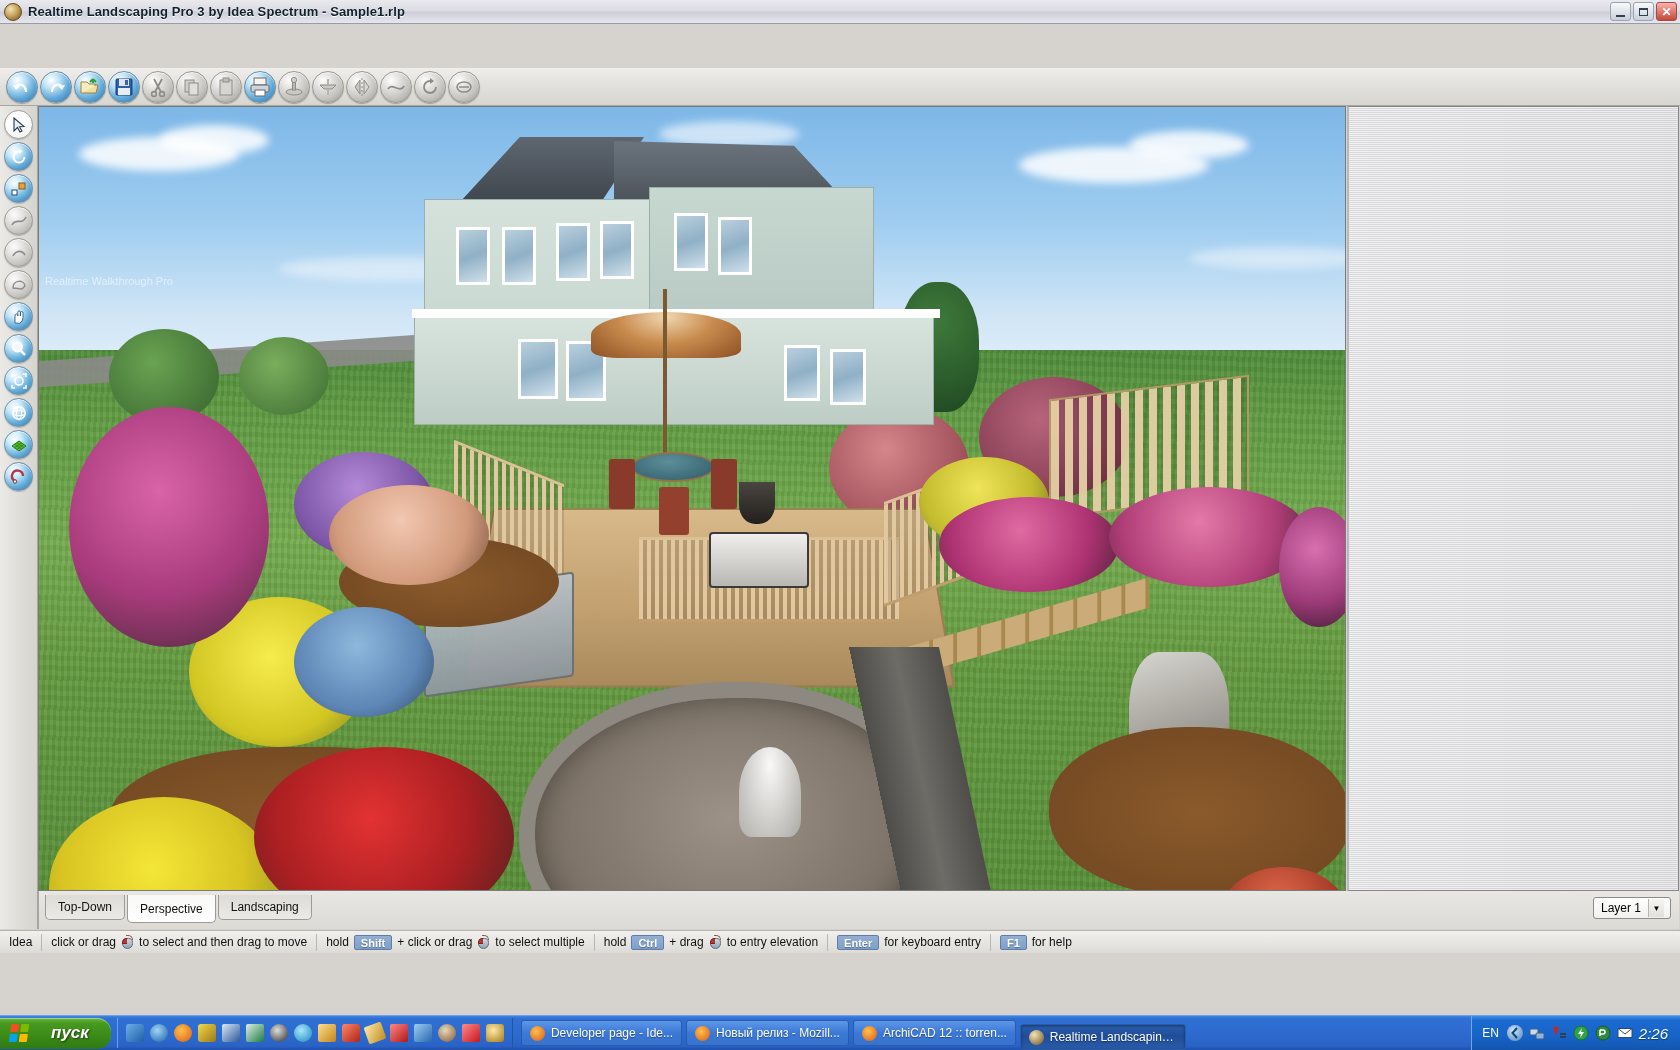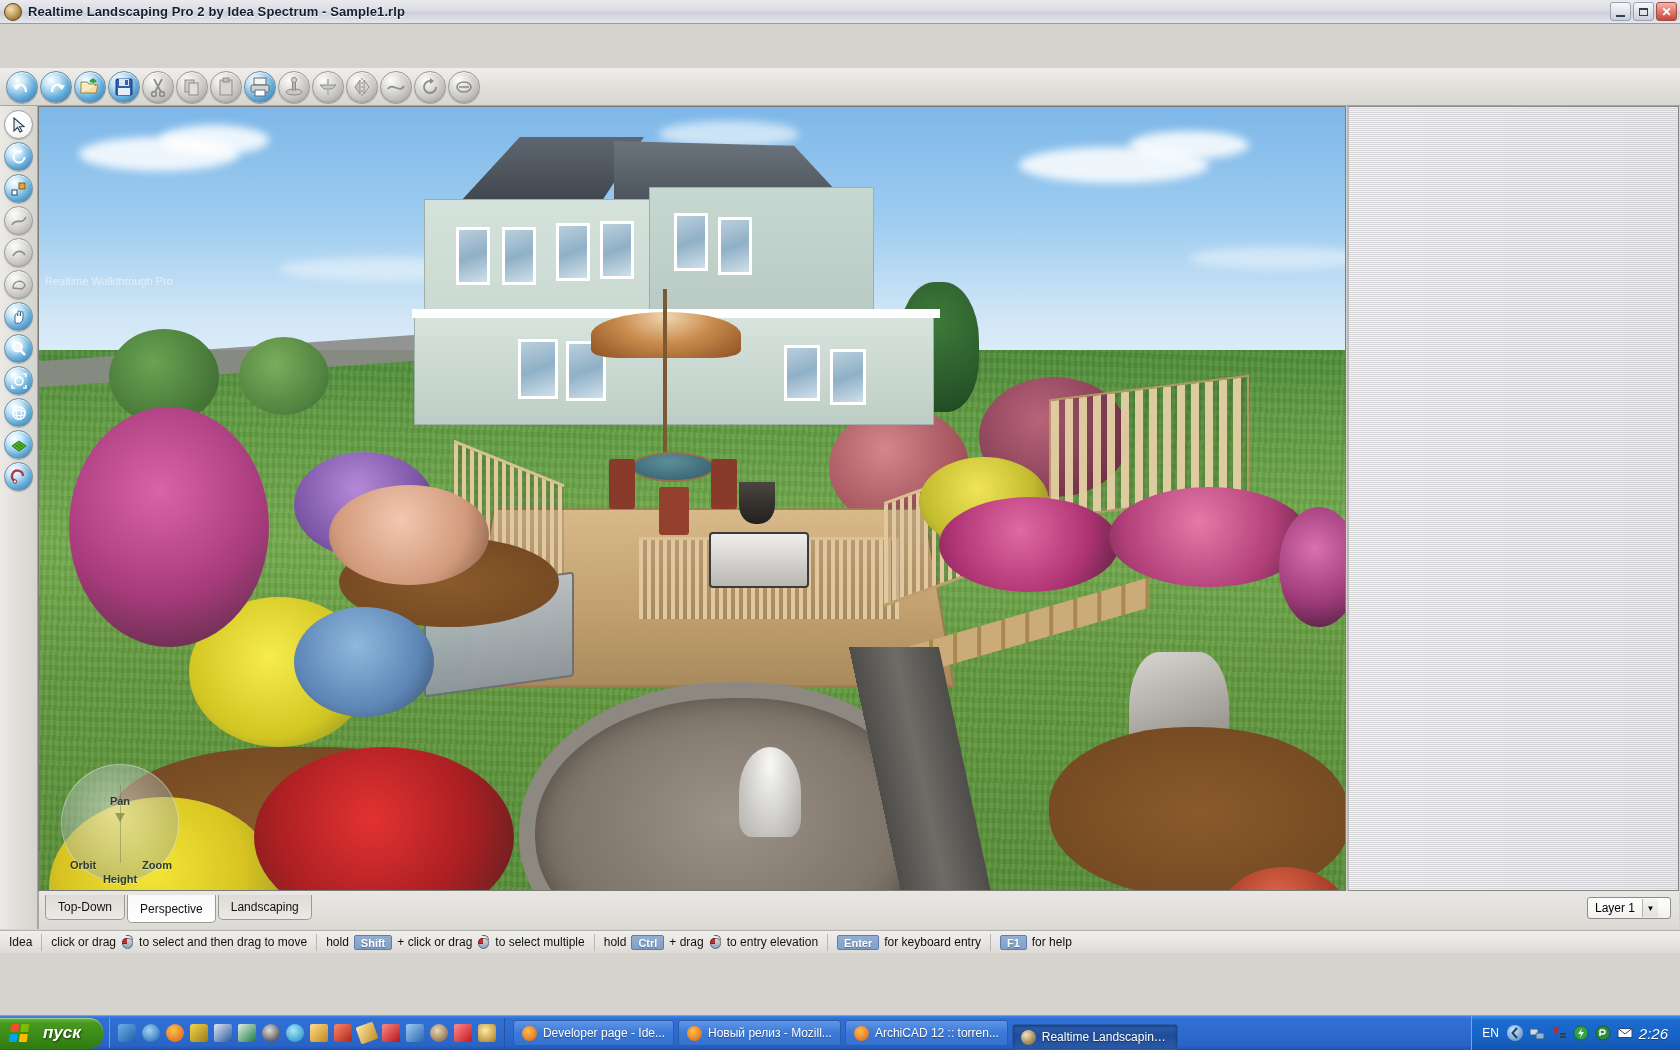--- a/index.html
+++ b/index.html
@@ -233,21 +233,21 @@
   .vtab.active{
     height:28px; background:linear-gradient(180deg,#f8f8f7 0%,#ffffff 100%);
     position:relative; z-index:3;
   }
   .layerbox{
     position:absolute; right:8px; top:6px;
     height:22px; min-width:62px;
     display:flex;align-items:center;
     border:1px solid #8d8c88; border-radius:3px;
     background:linear-gradient(180deg,#ffffff 0%,#f1f0ee 100%);
-    font-size:12px; padding-left:7px; padding-right:12px;
+    font-size:12px; padding-left:7px; padding-right:6px;
   }
   .layerbox .arrow{
     margin-left:7px; width:16px;height:18px;
     border-left:1px solid #b6b5b1;
     display:flex;align-items:center;justify-content:center;
     background:linear-gradient(180deg,#f6f5f3 0%,#e2e0dc 100%);
     font-size:8px;
   }
 
   
@@ -284,21 +284,21 @@
 
   
   .taskbar{
     position:absolute; left:0; top:1015px; width:1680px; height:35px;
     background:linear-gradient(180deg,#3f84e4 0%,#2f6fd4 8%,#2f6cd0 40%,#2a63c6 88%,#1e4fae 100%);
     border-top:1px solid #6ba2ef;
     display:flex; align-items:center;
   }
   .startbtn{
     height:31px; margin:2px 6px 2px 0; padding:0 22px 0 10px;
-    display:flex;align-items:center;gap:15px;
+    display:flex;align-items:center;gap:23px;
     background:linear-gradient(180deg,#67b643 0%,#46991f 18%,#3c8c18 55%,#2f7a12 100%);
     border-radius:0 14px 14px 0;
     color:#fff;font-style:italic;font-weight:bold;font-size:17px;
     text-shadow:1px 1px 2px rgba(0,0,0,.55);
     box-shadow:inset 0 1px 0 rgba(255,255,255,.4);
   }
   .startflag{
     width:18px;height:18px;display:grid;grid-template-columns:1fr 1fr;grid-template-rows:1fr 1fr;gap:1.5px;
     transform:skewX(-8deg);
   }
@@ -334,21 +334,21 @@
   .clock{ color:#fff; font-size:15px; text-shadow:0 1px 1px rgba(0,0,0,.4); padding-right:4px;font-style:italic; }
   .langbox{ color:#fff; font-size:12px; padding:0 2px; }
 </style>
 </head>
 <body>
 
 <div id="app">
 
   <div class="titlebar">
     <div class="tb-icon"></div>
-    <div class="tb-title">Realtime Landscaping Pro 2 by Idea Spectrum - Sample1.rlp</div>
+    <div class="tb-title">Realtime Landscaping Pro 3 by Idea Spectrum - Sample1.rlp</div>
     <div class="win-btns">
       <div class="win-btn">
           <span class="gl-min"></span>
         </div>
       <div class="win-btn">
           <span class="gl-max"></span>
         </div>
       <div class="win-btn close">
           <span class="gl-x">✕</span>
         </div>
@@ -601,28 +601,20 @@
     <div class="fl" style="left:290px;top:378px;width:160px;height:100px;background:radial-gradient(circle at 45% 35%,#f2c7b0 0%,#d29a7c 60%,#7a543e 100%);"></div>
     <div class="fl" style="left:255px;top:500px;width:140px;height:110px;background:radial-gradient(circle at 45% 35%,#8fb8dd 0%,#5e86b6 60%,#2f4760 100%);"></div>
     <div class="fl" style="left:880px;top:350px;width:130px;height:90px;background:radial-gradient(circle at 45% 35%,#f0e55a 0%,#c3bb2e 60%,#6c7020 100%);"></div>
     <div class="fl" style="left:900px;top:390px;width:180px;height:95px;background:radial-gradient(circle at 45% 35%,#e06aa2 0%,#ad3272 60%,#4f2238 100%);"></div>
     <div class="fl" style="left:1070px;top:380px;width:200px;height:100px;background:radial-gradient(circle at 45% 35%,#e47aa8 0%,#b03e78 60%,#52243c 100%);"></div>
     <div class="fl" style="left:1180px;top:760px;width:130px;height:100px;background:radial-gradient(circle at 45% 35%,#e16a4a 0%,#a73c29 60%,#4f2017 100%);"></div>
     <div class="fl" style="left:1240px;top:400px;width:80px;height:120px;background:radial-gradient(circle at 45% 35%,#d96fb0 0%,#9c3a78 60%,#47203a 100%);"></div>
 
     <div style="position:absolute;left:6px;top:168px;font-size:11px;color:rgba(255,255,255,.55);">Realtime Walkthrough Pro</div>
 
-    <div class="navwidget">
-      <div class="nw-cross"></div>
-      <div class="nw-arrow"></div>
-      <span class="nw-pan">Pan</span>
-      <span class="nw-orbit">Orbit</span>
-      <span class="nw-zoom">Zoom</span>
-      <span class="nw-height">Height</span>
-    </div>
   </div>
 
   <div class="rightpanel"></div>
 
   <div class="viewtabs">
     <div class="vtab">Top-Down</div>
     <div class="vtab active">Perspective</div>
     <div class="vtab">Landscaping</div>
     <div class="layerbox">
       <span>Layer 1</span>

